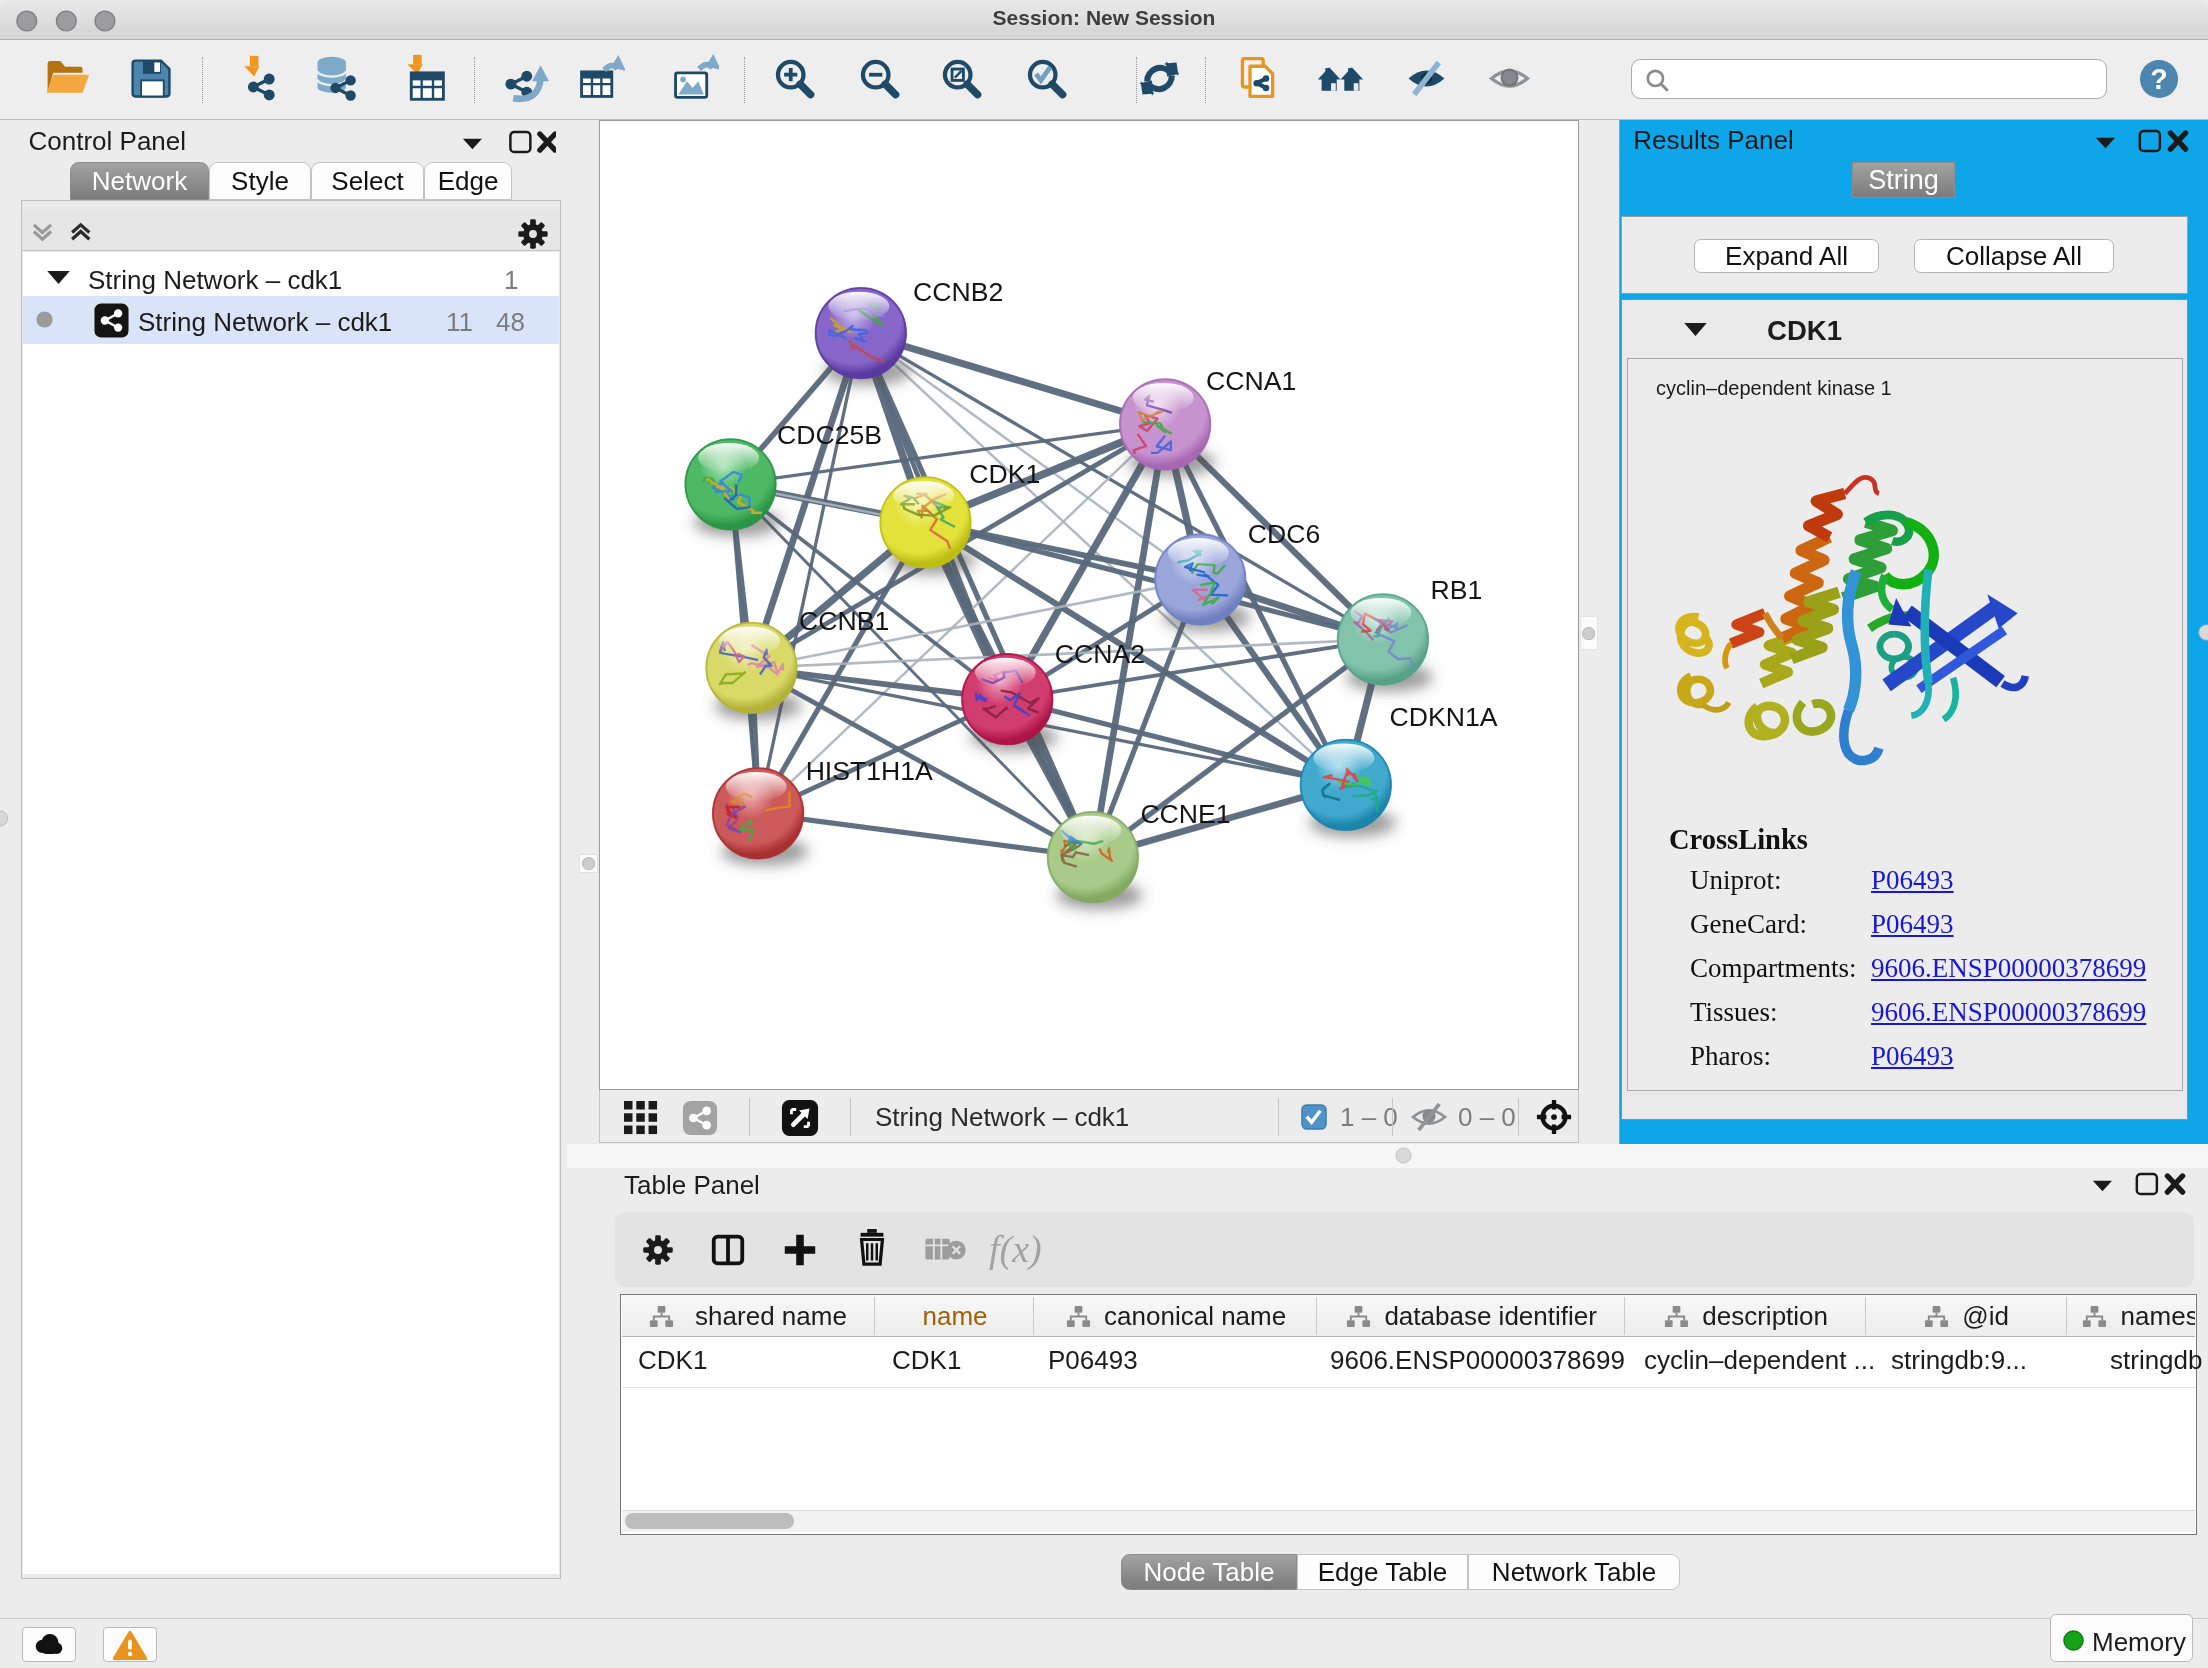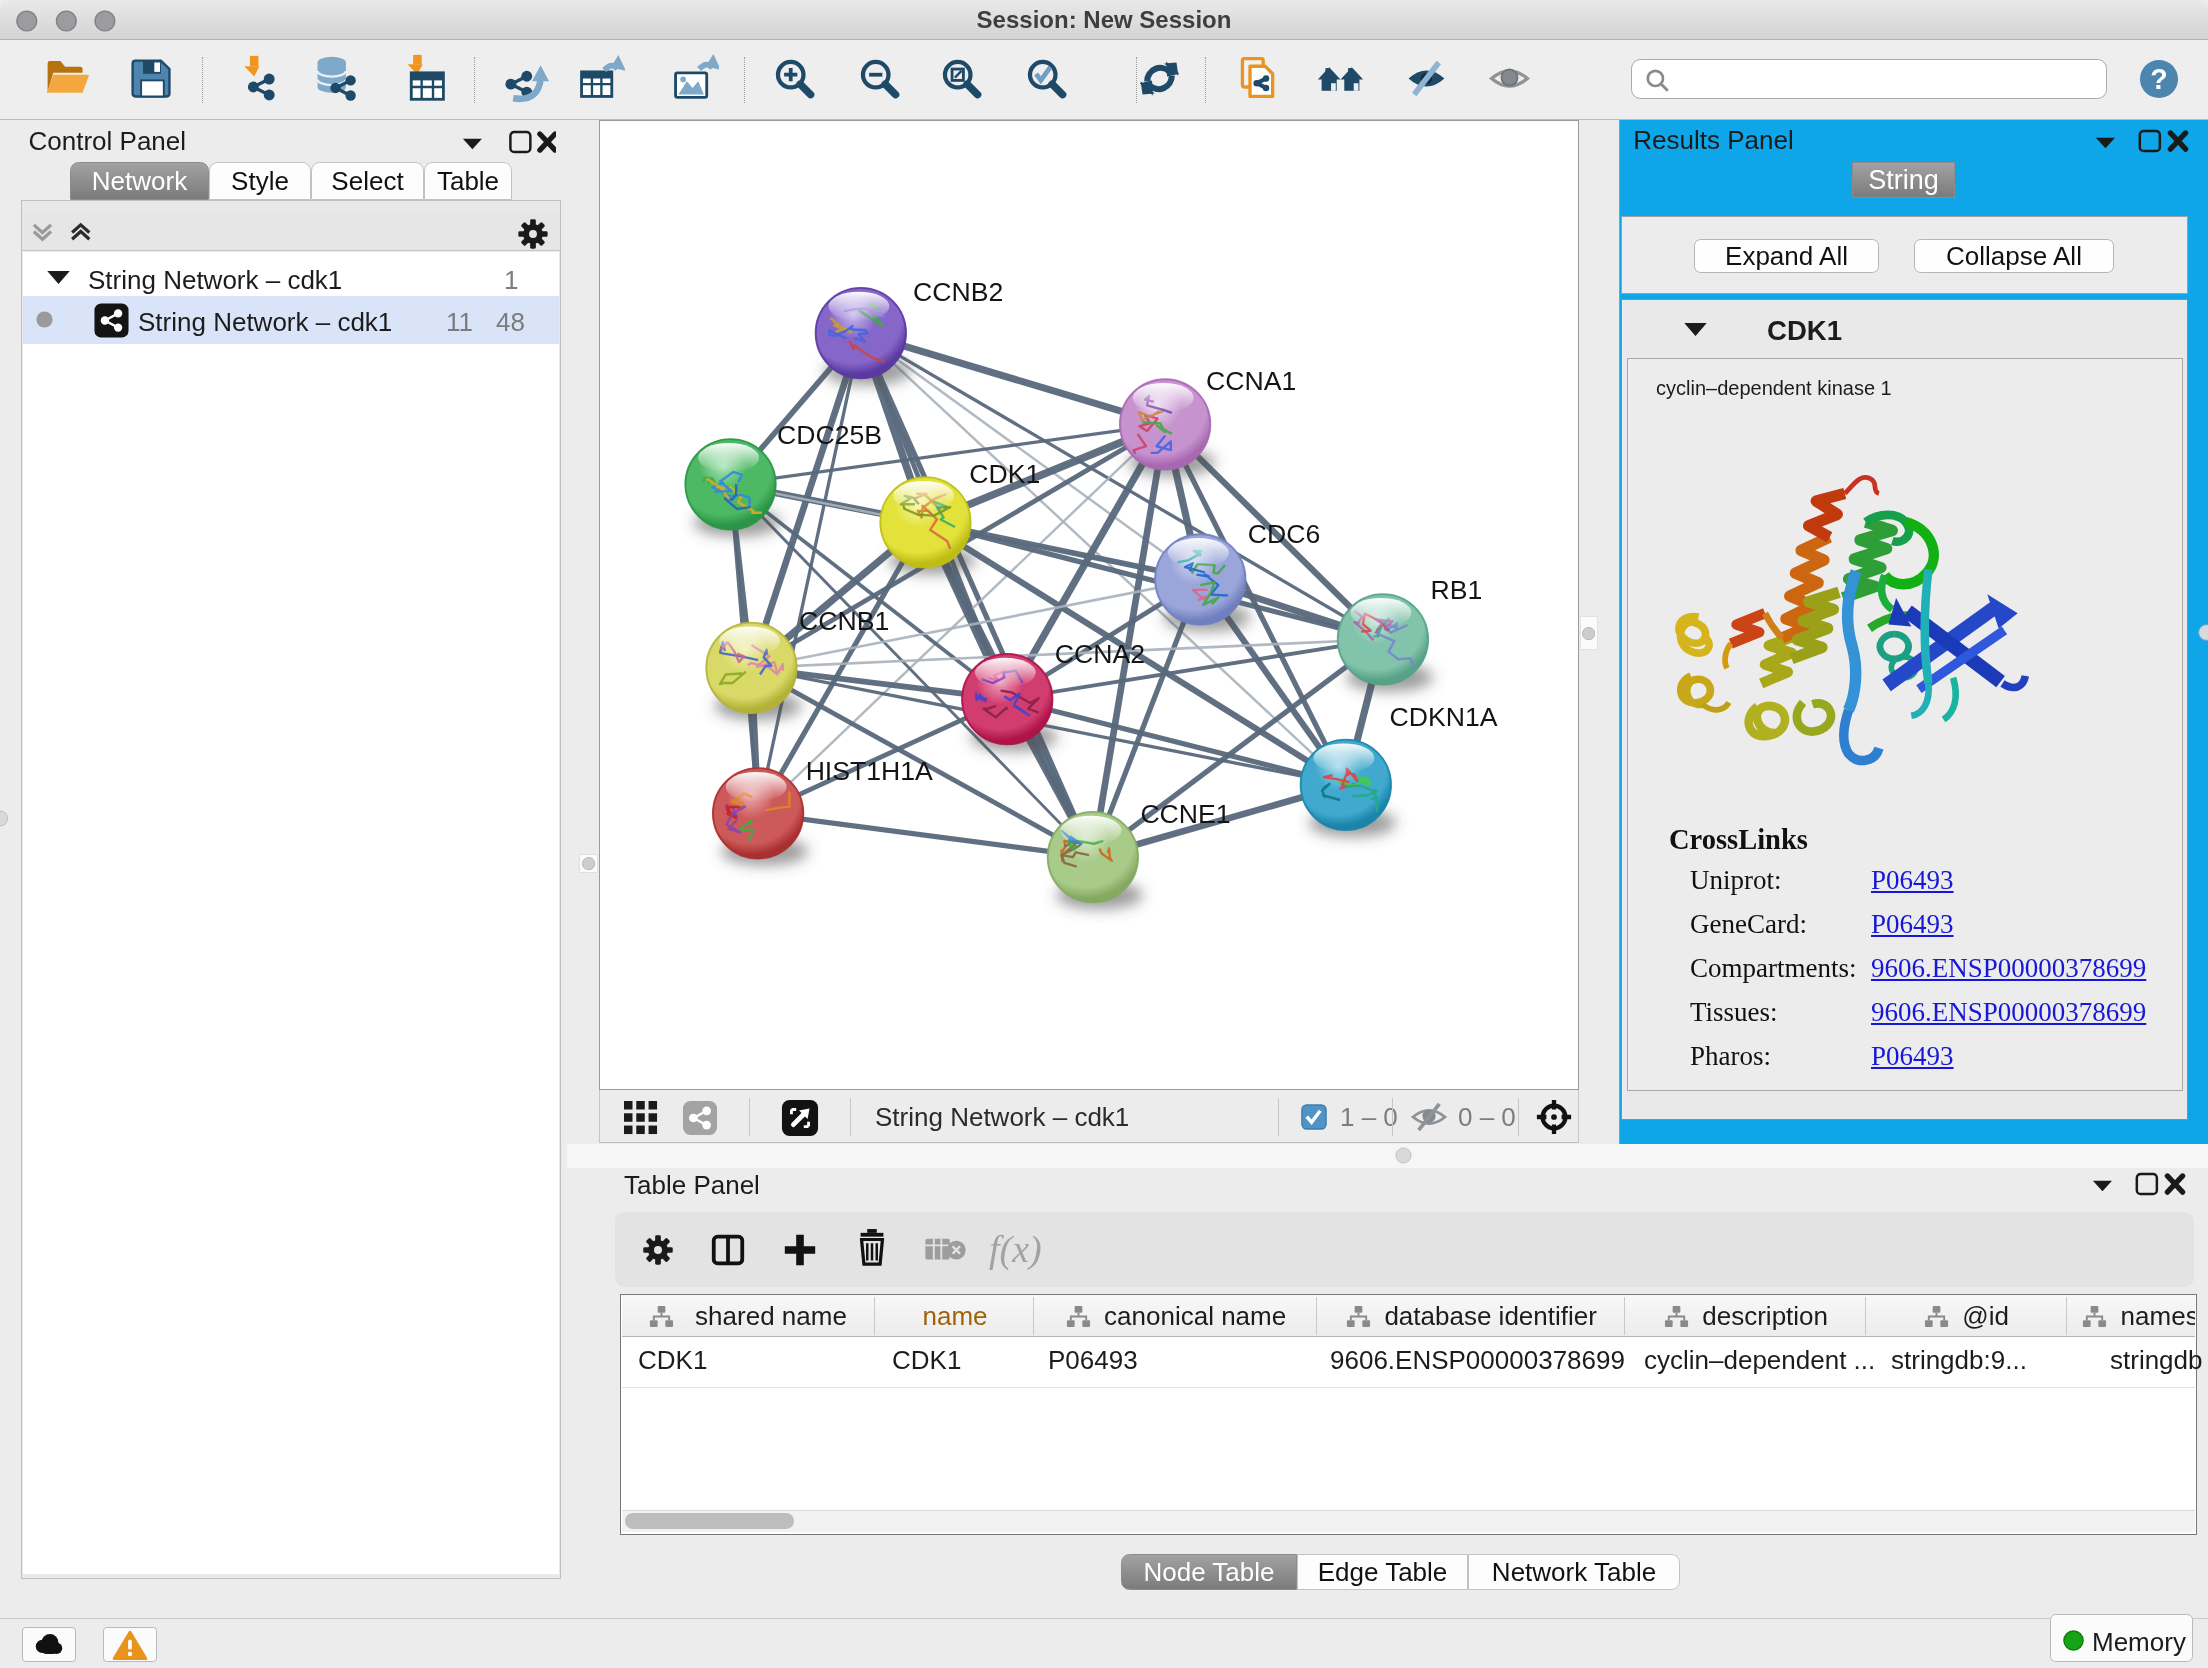--- a/index.html
+++ b/index.html
@@ -13,21 +13,21 @@
 </style></head>
 <body>
 <div id="app">
 
 <div class="abs" style="left:0;top:0;width:2208px;height:40px;background:linear-gradient(180deg,#e9e9e9,#d3d3d3);border-bottom:1px solid #b1b1b1;border-radius:11.4px 11.4px 0 0;">
   <svg class="abs" style="left:9.5px;top:4.8px" width="124" height="32" viewBox="0 0 130 34">
     <circle cx="17" cy="17" r="10.5" fill="#9b9ba0" stroke="#818186" stroke-width="1.5"></circle>
     <circle cx="59" cy="17" r="10.5" fill="#9b9ba0" stroke="#818186" stroke-width="1.5"></circle>
     <circle cx="100" cy="17" r="10.5" fill="#9b9ba0" stroke="#818186" stroke-width="1.5"></circle>
   </svg>
-  <div class="abs" style="left:0;width:2208px;top:5.7px;text-align:center;font-size:24px;font-weight:bold;color:#3e3e3e;">Session: New Session</div>
+  <div class="abs" style="left:0;width:2208px;top:5.7px;text-align:center;font-size:21px;font-weight:bold;color:#3e3e3e;">Session: New Session</div>
 </div>
 
 <div class="abs" style="left:0;top:40px;width:2208px;height:80px;background:#eeeeee;border-bottom:1px solid #bdbdbd;">
 </div>
 <div class="abs" style="left:0;top:40px;width:2208px;height:80px;">
 <svg style="position:absolute;left:41px;top:13.3px" width="51" height="51" viewBox="-27 -27 54 54">
         <path d="M-20 14 V-16 a2.5 2.5 0 0 1 2.5-2.5 h11 l5 6 h16 a2.5 2.5 0 0 1 2.5 2.5 v4 h-31 z" fill="#b5720f"></path>
         <path d="M-21 15 L-14 -4 H24 L17 15 Z" fill="#f4a73f"></path>
       </svg>
 <svg style="position:absolute;left:126px;top:13.3px" width="51" height="51" viewBox="-27 -27 54 54">
@@ -195,21 +195,21 @@
   <div class="t27 abs" style="left:28.5px;top:126px;top:5.7px;">Control Panel</div>
   <svg class="abs" style="left:461px;top:9.5px" width="95" height="25" viewBox="0 0 100 26">
     <polygon points="2,9 22,9 12,20" fill="#1a1a1a"></polygon>
     <rect x="52" y="2" width="21" height="21" rx="4" fill="none" stroke="#1a1a1a" stroke-width="2.6"></rect>
     <path d="M83 4 L99 21 M99 4 L83 21" stroke="#1a1a1a" stroke-width="5.5" stroke-linecap="round"></path>
   </svg>
 
   <div class="abs seltab" style="left:70px;top:42px;width:139px;height:38px;border:1px solid #8c8c8c;border-radius:8.6px 8.6px 0 0;text-align:center;line-height:36px;font-size:26px;">Network</div>
   <div class="abs whitetab" style="left:209px;top:42px;width:102px;height:38px;border:1px solid #c2c2c2;border-radius:8.6px 8.6px 0 0;text-align:center;line-height:36px;font-size:26px;">Style</div>
   <div class="abs whitetab" style="left:311px;top:42px;width:113px;height:38px;border:1px solid #c2c2c2;border-radius:8.6px 8.6px 0 0;text-align:center;line-height:36px;font-size:26px;">Select</div>
-  <div class="abs whitetab" style="left:424px;top:42px;width:88px;height:38px;border:1px solid #c2c2c2;border-radius:8.6px 8.6px 0 0;text-align:center;line-height:36px;font-size:26px;">Table</div>
+  <div class="abs whitetab" style="left:424px;top:42px;width:88px;height:38px;border:1px solid #c2c2c2;border-radius:8.6px 8.6px 0 0;text-align:center;line-height:36px;font-size:26px;">Edge</div>
 
   <div class="abs" style="left:21px;top:80px;width:540px;height:1379px;background:#e9e9e9;border:1px solid #bfbfbf;"></div>
 
   <div class="abs" style="left:22px;top:91px;width:538px;height:40px;background:#e6e6e6;border-bottom:1px solid #c6c6c6;"></div>
   <svg class="abs" style="left:30px;top:99px" width="67" height="27" viewBox="0 0 70 28">
     <path d="M4 6 L13 14 L22 6 M4 13 L13 21 L22 13" fill="none" stroke="#9a9a9a" stroke-width="3.4"></path>
     <path d="M44 14 L53 6 L62 14 M44 21 L53 13 L62 21" fill="none" stroke="#2c2c2c" stroke-width="3.4"></path>
   </svg>
   <svg class="abs" style="left:516px;top:97px" width="34" height="34" viewBox="-18 -18 36 36">
         <g fill="#1a1a1a">

